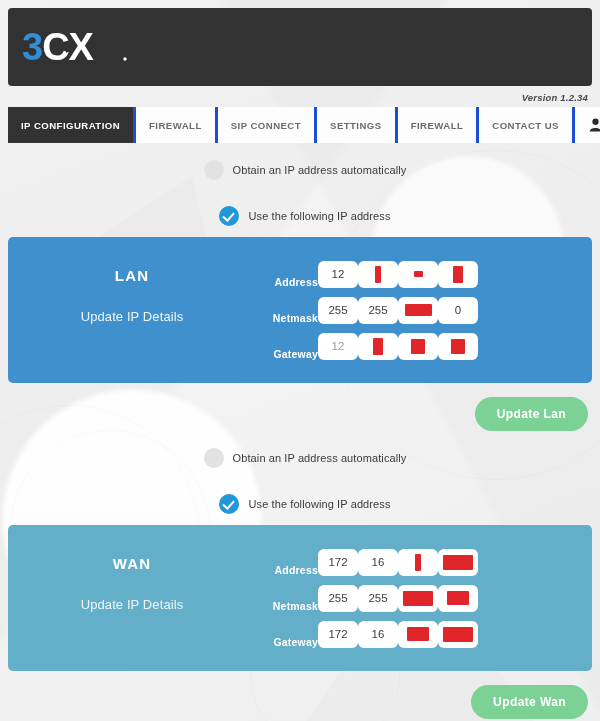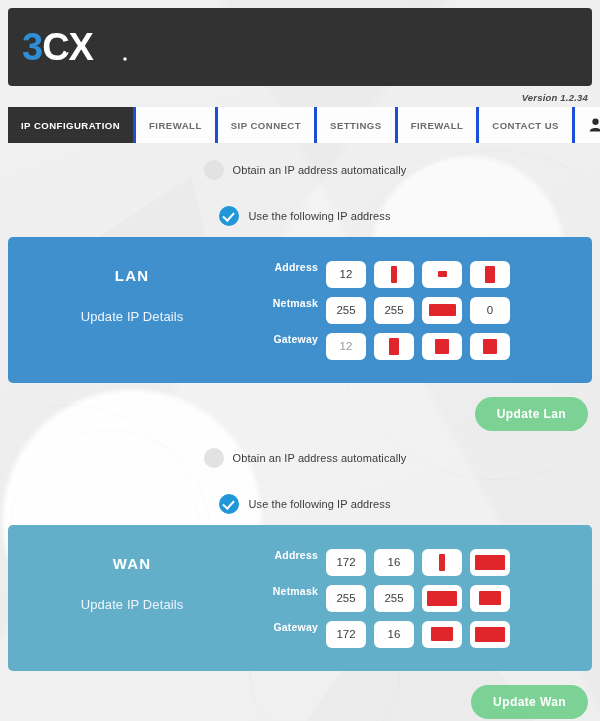--- a/index.html
+++ b/index.html
@@ -185,22 +185,21 @@
 
   .panel-right {
     flex: 1 1 auto;
     display: flex;
     flex-direction: column;
     justify-content: center;
     gap: 9px;
   }
   .field-row {
     display: flex;
-    align-items: flex-start;
-    gap: 8px;
+    align-items: flex-end;
   }
   .field-label {
     width: 62px;
     flex: 0 0 auto;
     text-align: right;
     color: #ffffff;
     font-size: 10.5px;
     font-weight: bold;
     letter-spacing: 0.2px;
   }

